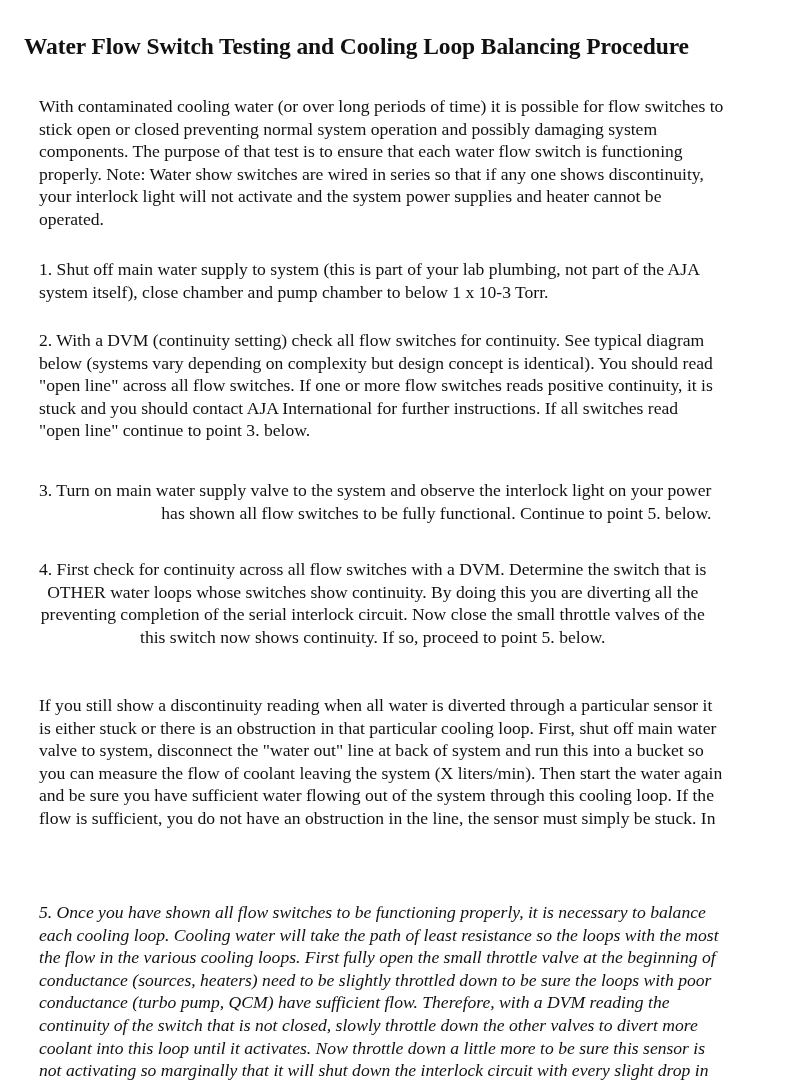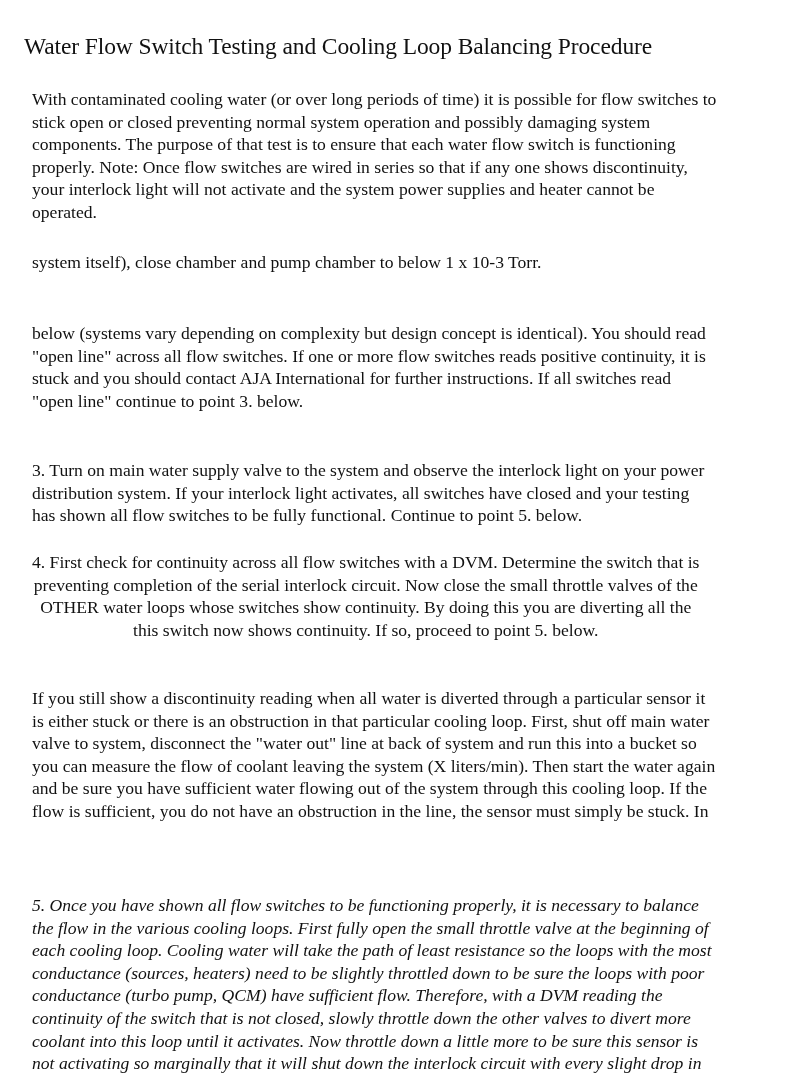--- a/index.html
+++ b/index.html
@@ -19,92 +19,93 @@
       position: absolute;
       left: 24px;
       top: 0;
       width: 770px;
     }
     .title {
       position: absolute;
       left: 0;
       top: 33px;
       margin: 0;
-      font-weight: normal;
+      font-weight: bold;
       font-size: 23.5px;
       letter-spacing: -0.1px;
       white-space: nowrap;
       color: #111;
     }
     .para {
       position: absolute;
       left: 0;
-      margin: 8px;
+      margin: 15px;
       font-size: 17.6px;
       line-height: 22.6px;
       color: #111;
     }
     .line {
       display: block;
       white-space: nowrap;
     }
   </style>
 </head>
 <body>
 
 <div class="page">
 
   <h1 class="title">Water Flow Switch Testing and Cooling Loop Balancing Procedure</h1>
 
   <p class="para" style="top:80px;">
     <span class="line">With contaminated cooling water (or over long periods of time) it is possible for flow switches to</span>
     <span class="line">stick open or closed preventing normal system operation and possibly damaging system</span>
     <span class="line">components.  The purpose of that test is to ensure that each water flow switch is functioning</span>
-    <span class="line">properly.  Note: Once flow switches are wired in series so that if any one shows discontinuity,</span>
+    <span class="line">properly.  Note: Water show switches are wired in series so that if any one shows discontinuity,</span>
     <span class="line">your interlock light will not activate and the system power supplies and heater cannot be</span>
     <span class="line">operated.</span>
   </p>
 
   <p class="para" style="top:243px;">
+    <span class="line">1. Shut off main water supply to system (this is part of your lab plumbing, not part of the AJA</span>
     <span class="line">system itself), close chamber and pump chamber to below 1 x 10-3 Torr.</span>
   </p>
 
   <p class="para" style="top:314px;">
+    <span class="line">2. With a DVM (continuity setting) check all flow switches for continuity.  See typical diagram</span>
     <span class="line">below (systems vary depending on complexity but design concept is identical).  You should read</span>
     <span class="line">"open line" across all flow switches.  If one or more flow switches reads positive continuity, it is</span>
     <span class="line">stuck and you should contact AJA International for further instructions.  If all switches read</span>
     <span class="line">"open line" continue to point 3. below.</span>
   </p>
 
-  <p class="para" style="top:451px;">
+  <p class="para" style="top:464px;text-align:right;">
     <span class="line">3. Turn on main water supply valve to the system and observe the interlock light on your power</span>
-    <span class="line">distribution system.  If your interlock light activates, all switches have closed and your testing</span>
     <span class="line">has shown all flow switches to be fully functional. Continue to point 5. below.</span>
   </p>
 
   <p class="para" style="top:543px;text-align:center;">
     <span class="line">4. First check for continuity across all flow switches with a DVM.  Determine the switch that is</span>
+    <span class="line">OTHER water loops whose switches show continuity.  By doing this you are diverting all the</span>
     <span class="line">preventing completion of the serial interlock circuit.  Now close the small throttle valves of the</span>
-    <span class="line">OTHER water loops whose switches show continuity.  By doing this you are diverting all the</span>
     <span class="line">this switch now shows continuity.  If so, proceed to point 5. below.</span>
   </p>
 
   <p class="para" style="top:679px;">
     <span class="line">If you still show a discontinuity reading when all water is diverted through a particular sensor it</span>
     <span class="line">is either stuck or there is an obstruction in that particular cooling loop.  First, shut off main water</span>
     <span class="line">valve to system, disconnect the "water out" line at back of system and run this into a bucket so</span>
     <span class="line">you can measure the flow of coolant leaving the system (X liters/min). Then start the water again</span>
     <span class="line">and be sure you have sufficient water flowing out of the system through this cooling loop.  If the</span>
     <span class="line">flow is sufficient, you do not have an obstruction in the line, the sensor must simply be stuck.  In</span>
   </p>
 
   <p class="para" style="top:886px;font-style:italic;">
     <span class="line">5. Once you have shown all flow switches to be functioning properly, it is necessary to balance</span>
+    <span class="line">each cooling loop.  Cooling water will take the path of least resistance so the loops with the most</span>
     <span class="line">the flow in the various cooling loops.  First fully open the small throttle valve at the beginning of</span>
-    <span class="line">each cooling loop.  Cooling water will take the path of least resistance so the loops with the most</span>
     <span class="line">conductance (sources, heaters) need to be slightly throttled down to be sure the loops with poor</span>
     <span class="line">conductance (turbo pump, QCM) have sufficient flow.  Therefore, with a DVM reading the</span>
     <span class="line">continuity of the switch that is not closed, slowly throttle down the other valves to divert more</span>
     <span class="line">coolant into this loop until it activates.  Now throttle down a little more to be sure this sensor is</span>
     <span class="line">not activating so marginally that it will shut down the interlock circuit with every slight drop in</span>
   </p>
 
 </div>
 
 </body></html>

